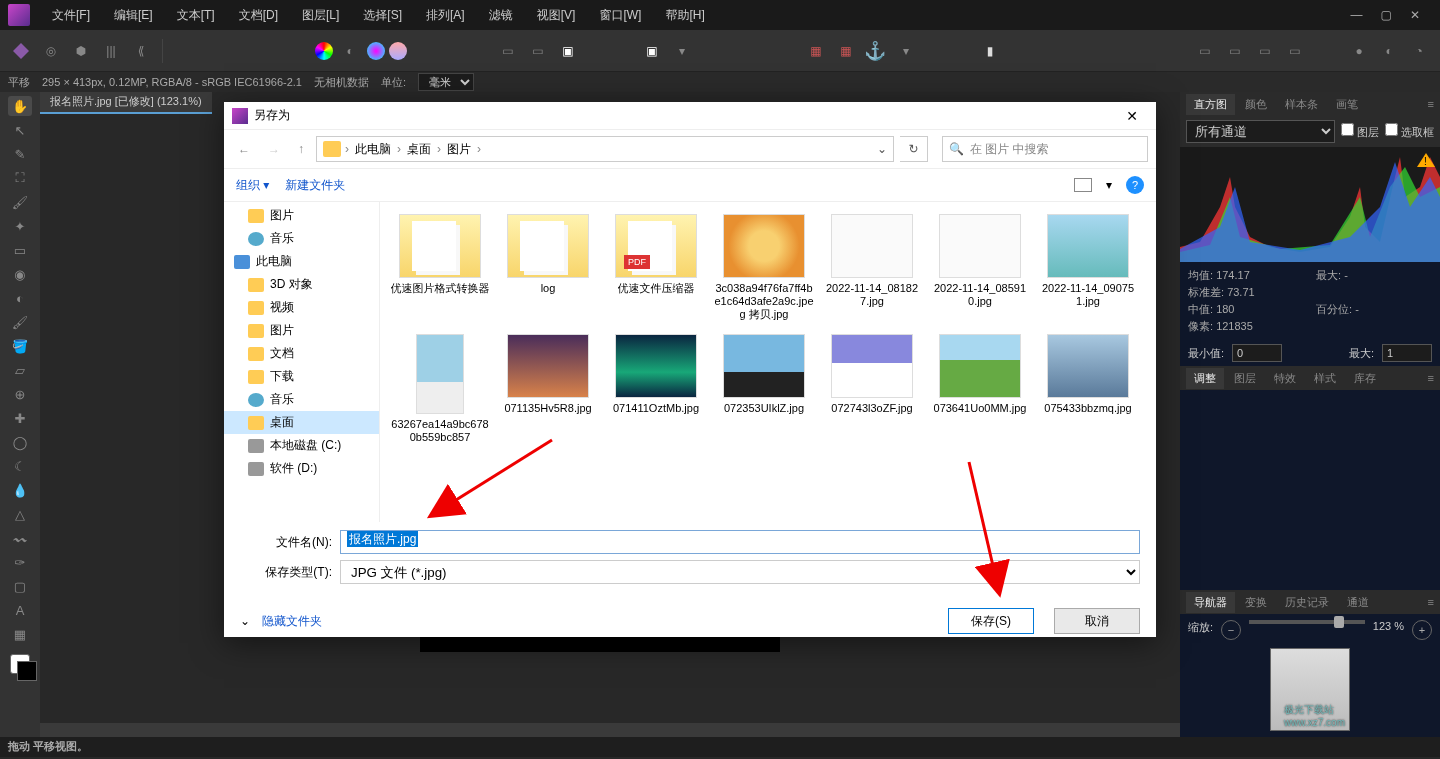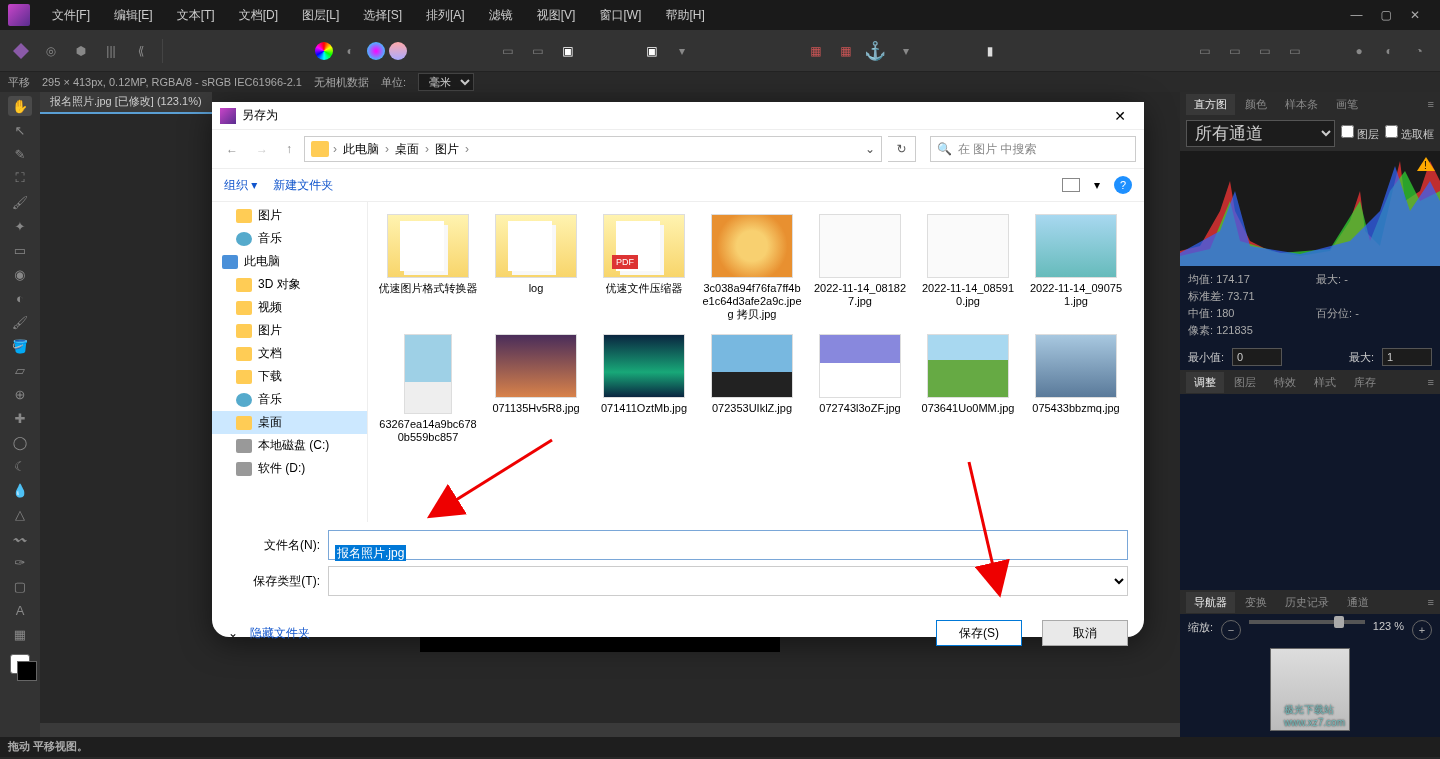--- a/index.html
+++ b/index.html
@@ -31,21 +31,21 @@
 .canvas-img { position: absolute; left: 380px; top: 60px; width: 360px; height: 500px; background: #111; }
 .canvas-img::after { content:""; position:absolute; inset:0; background: radial-gradient(ellipse at 40% 60%, #fff 15%, #000 40%);}
 
 
 .rightpanel { width: 260px; background: #0f172a; display: flex; flex-direction: column; font-size: 11px; }
 .panel-tabs { height: 24px; background: #2b2b2b; display: flex; align-items: center; padding: 0 6px; gap: 2px; }
 .panel-tab { padding: 3px 8px; color: #888; }
 .panel-tab.active { color: #eee; background: #383838; }
 .panel-burger { margin-left: auto; color: #888; }
 .channel-row { display: flex; align-items: center; padding: 4px 6px; gap: 6px; background:#2b2b2b;}
-.channel-select { flex: 1; background: #1c1c1c; border: 1px solid #555; color: #ccc; padding: 2px 4px; font-size: 17px; }
+.channel-select { flex: 1; background: #1c1c1c; border: 1px solid #555; color: #ccc; padding: 2px 4px; font-size: 13px; }
 .histogram { height: 115px; background: #1a1a1a; margin: 0; position: relative; overflow: hidden; }
 .histo-svg { width: 100%; height: 100%; }
 .stats { padding: 6px 8px; display: grid; grid-template-columns: 1fr 1fr; gap: 2px 12px; color: #aaa; font-size: 11px; }
 .minmax { display: flex; align-items: center; gap: 8px; padding: 4px 8px; }
 .minmax input { width: 50px; background: #1c1c1c; border: 1px solid #555; color: #ccc; padding: 2px 4px; font-size: 11px; }
 .adj-tabs { height: 24px; background: #2b2b2b; display: flex; align-items: center; padding: 0 6px; gap: 2px; }
 .adj-list { flex: 0 0 auto; }
 .adj-item { display: flex; align-items: center; gap: 10px; padding: 5px 10px; border-bottom: 1px solid #2a2a2a; }
 .adj-item .sw { width: 18px; height: 18px; border-radius: 2px; }
 .nav-area { padding: 6px 8px; }
@@ -54,21 +54,21 @@
 .nav-slider::after { content:""; position:absolute; right:18%; top:-4px; width:10px; height:12px; background:#aaa; border-radius:2px;}
 .nav-circle { width: 20px; height: 20px; border: 1px solid #666; border-radius: 50%; display:flex;align-items:center;justify-content:center;color:#aaa;}
 .nav-preview { margin-top: 8px; display:flex; justify-content:center; }
 .nav-preview .pv { width: 80px; height: 83px; background: linear-gradient(#ddd,#bbb); border: 1px solid #666; position:relative;}
 .watermark { position:absolute; bottom:2px; right:4px; color:#7bb; font-size:10px; text-shadow:0 0 2px #000;}
 
 
 .statusbar { height: 20px; background: #1e1e1e; color: #aaa; padding: 2px 8px; font-size: 11px; }
 
 
-.dialog-overlay { position: absolute; left: 212px; top: 102px; width: 932px; height: 535px; background: #fff; color: #000; box-shadow: 0 6px 30px rgba(0,0,0,.5); font-size: 12px; border-radius: 17px; }
+.dialog-overlay { position: absolute; left: 224px; top: 102px; width: 932px; height: 535px; background: #fff; color: #000; box-shadow: 0 6px 30px rgba(0,0,0,.5); font-size: 12px; }
 .dlg-title { height: 28px; background: #fff; display: flex; align-items: center; padding: 0 8px; border-bottom: 1px solid #eee; }
 .dlg-title .ico { width: 16px; height: 16px; background: linear-gradient(135deg,#c845c8,#5a2d8f); margin-right: 6px; }
 .dlg-title .close { margin-left: auto; padding: 2px 10px; cursor: pointer; font-size: 14px; }
 .dlg-nav { height: 38px; display: flex; align-items: center; padding: 0 8px; gap: 6px; }
 .dlg-nav .arrow { color: #888; padding: 4px 6px; }
 .dlg-nav .path { flex: 1; border: 1px solid #ccc; height: 26px; display: flex; align-items: center; padding: 0 6px; gap: 4px; }
 .dlg-nav .path .folder { width: 18px; height: 16px; background: #fc5; border-radius: 2px; }
 .dlg-nav .path .crumb { padding: 0 2px; }
 .dlg-nav .path .sep { color: #888; }
 .dlg-nav .rbtn { width: 28px; height: 26px; border: 1px solid #ccc; border-left:none; display:flex;align-items:center;justify-content:center;color:#555;}
@@ -105,21 +105,21 @@
 .file-item .thumb.aurora { background: linear-gradient(#0a2540,#18a878 60%,#0a2540);}
 .file-item .thumb.beach { background: linear-gradient(#78b8e0 60%,#222 60%);}
 .file-item .thumb.snow { background: linear-gradient(#88d 45%,#fff 45%);}
 .file-item .thumb.field { background: linear-gradient(#a8d8f0 40%,#6a4 40%);}
 .file-item .thumb.lake { background: linear-gradient(#a8c8e0,#5a7a9a);}
 .file-item .fname { line-height: 1.2; word-break: break-all; max-height: 46px; overflow:hidden;}
 
 .dlg-fields { padding: 8px 16px; }
 .field-row { display: flex; align-items: center; margin-bottom: 6px; }
 .field-row label { width: 100px; text-align: right; padding-right: 8px; }
-.field-row .inp { flex: 1; height: 24px; border: 1px solid #7aa7d8; padding: 14px 6px; background:#fff;}
+.field-row .inp { flex: 1; height: 24px; border: 1px solid #7aa7d8; padding: 0 6px; background:#fff;}
 .field-row .inp.sel { background:#fff; color:#000;}
 .field-row .val-selected { background: #0078d7; color: #fff; padding: 1px 2px; }
 .field-row select.inp { border: 1px solid #ccc; }
 
 .dlg-footer { display: flex; align-items: center; padding: 10px 16px; gap: 12px; }
 .dlg-footer .hide { color: #15c; }
 .dlg-footer .btns { margin-left: auto; display: flex; gap: 20px; }
 .dlg-footer button { width: 86px; height: 26px; border: 1px solid #aaa; background: #e9e9e9; cursor: pointer; font-size:12px;}
 .dlg-footer button.primary { border: 1px solid #0078d7; background: #fff; }
 

